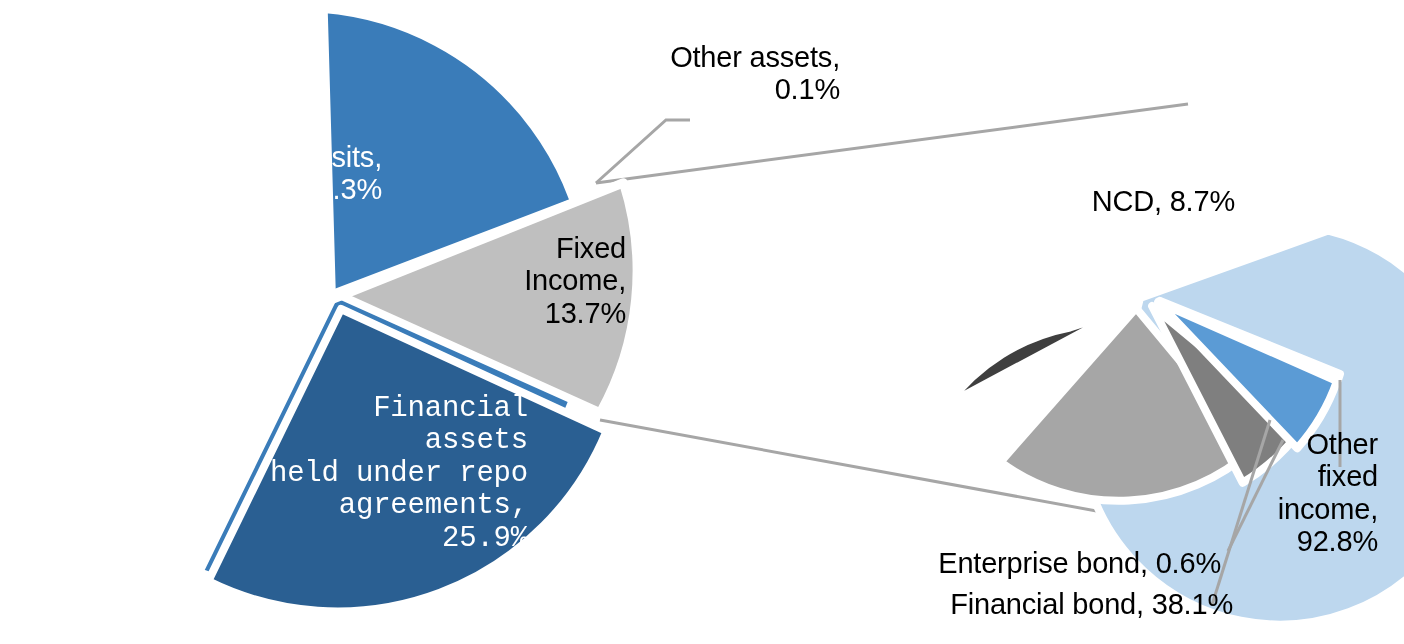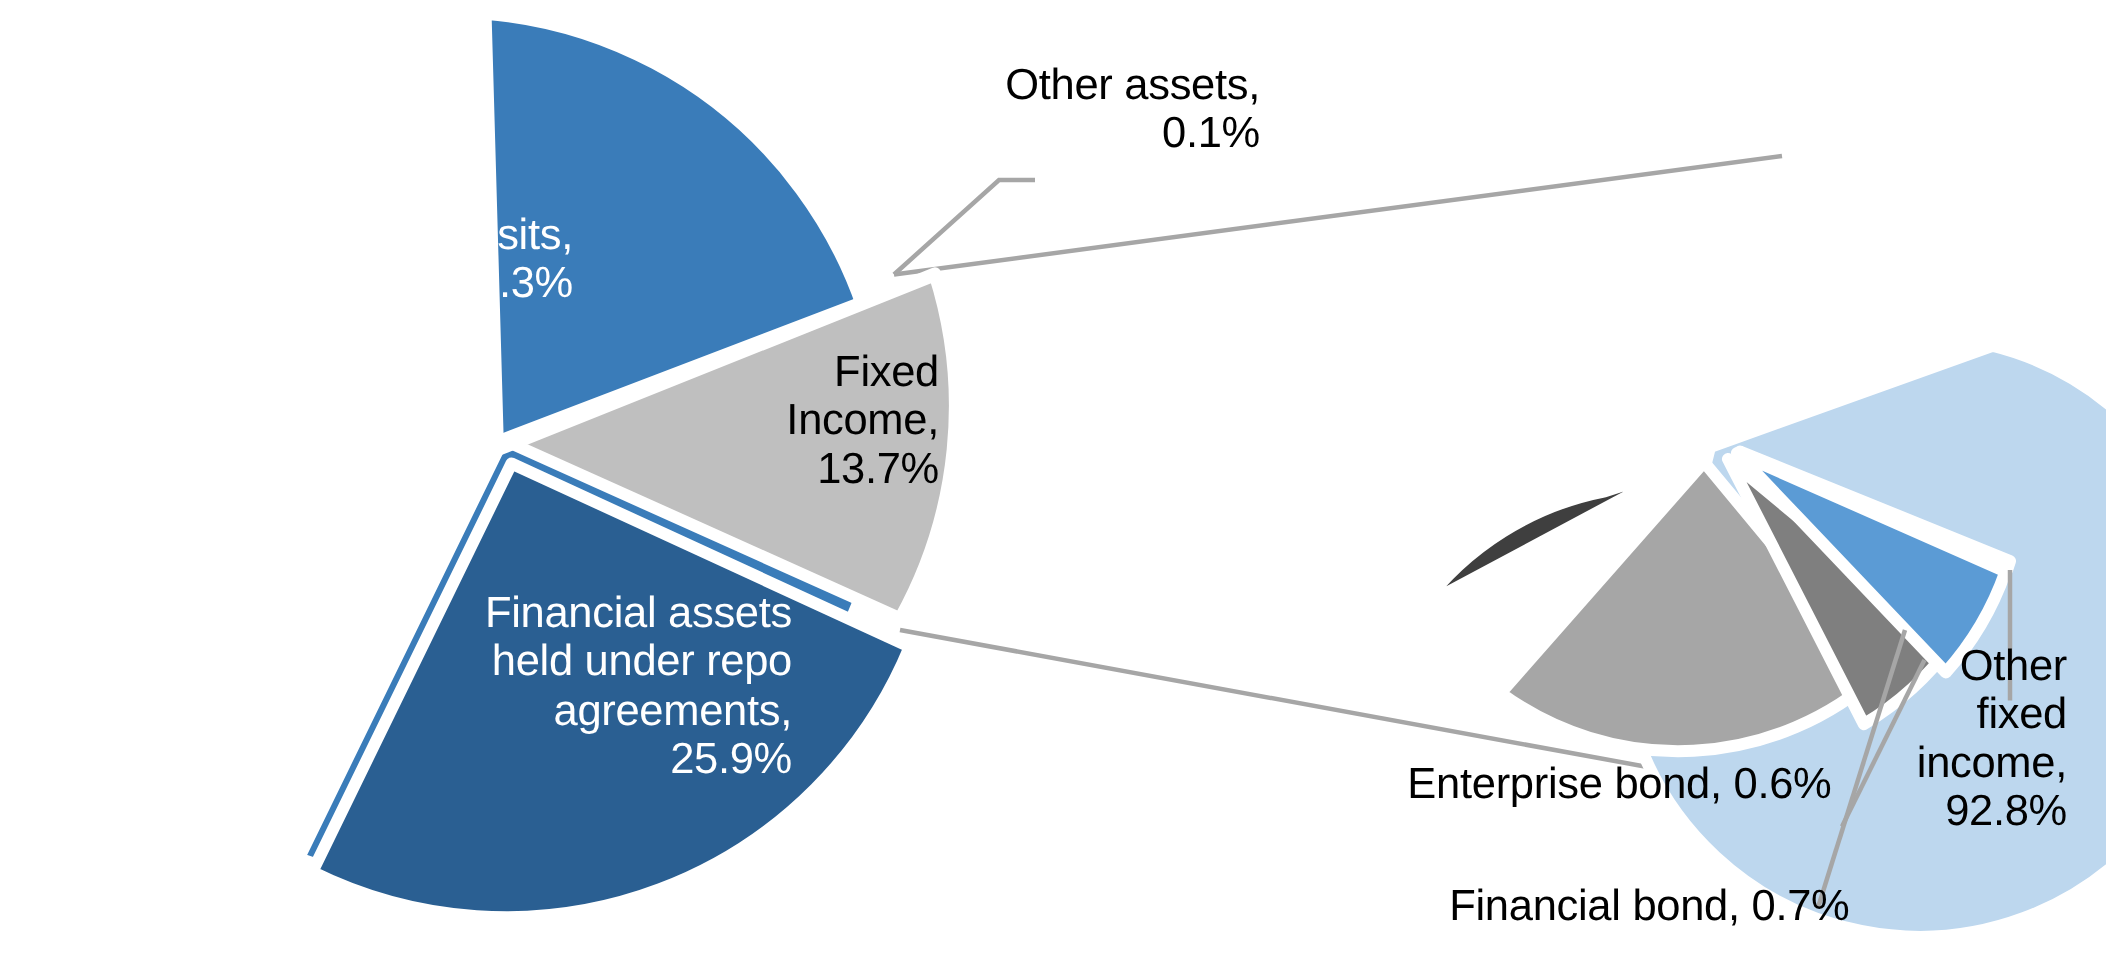--- a/index.html
+++ b/index.html
@@ -95,37 +95,38 @@
 
       <path class="leader" d="M 1270 420 L 1212 605"></path>
 
       <path class="leader" d="M 1340 380 L 1340 467"></path>
     </g>
   </svg>
 
   <div class="lbl white" style="left:122px; top:141px; width:260px;">Bank deposits,
 65.3%</div>
 
-  <div class="lbl white" style="left:258px; top:393px; width:270px;">Financial assets
+  <div class="lbl white" style="left:258px; top:393px; width:270px;font-family:Liberation Mono, monospace;">Financial assets
 held under repo
 agreements,
 25.9%</div>
 
   <div class="lbl" style="left:466px; top:232px; width:160px;">Fixed
 Income,
 13.7%</div>
 
   <div class="lbl" style="left:600px; top:41px; width:240px;">Other assets,
 0.1%</div>
 
+  <div class="lbl nowrap" style="left:1045px; top:185px; width:190px;">NCD, 8.7%</div>
 
 
 
-  <div class="lbl nowrap" style="left:873px; top:507px; width:348px;">Enterprise bond, 0.6%</div>
+  <div class="lbl nowrap" style="left:873px; top:547px; width:348px;">Enterprise bond, 0.6%</div>
 
-  <div class="lbl nowrap" style="left:903px; top:588px; width:330px;">Financial bond, 0.7%</div>
+  <div class="lbl nowrap" style="left:903px; top:588px; width:330px;">Financial bond, 38.1%</div>
 
   <div class="lbl" style="left:1258px; top:428px; width:120px;">Other
 fixed
 income,
 92.8%</div>
 
 </div>
 
 </body></html>

